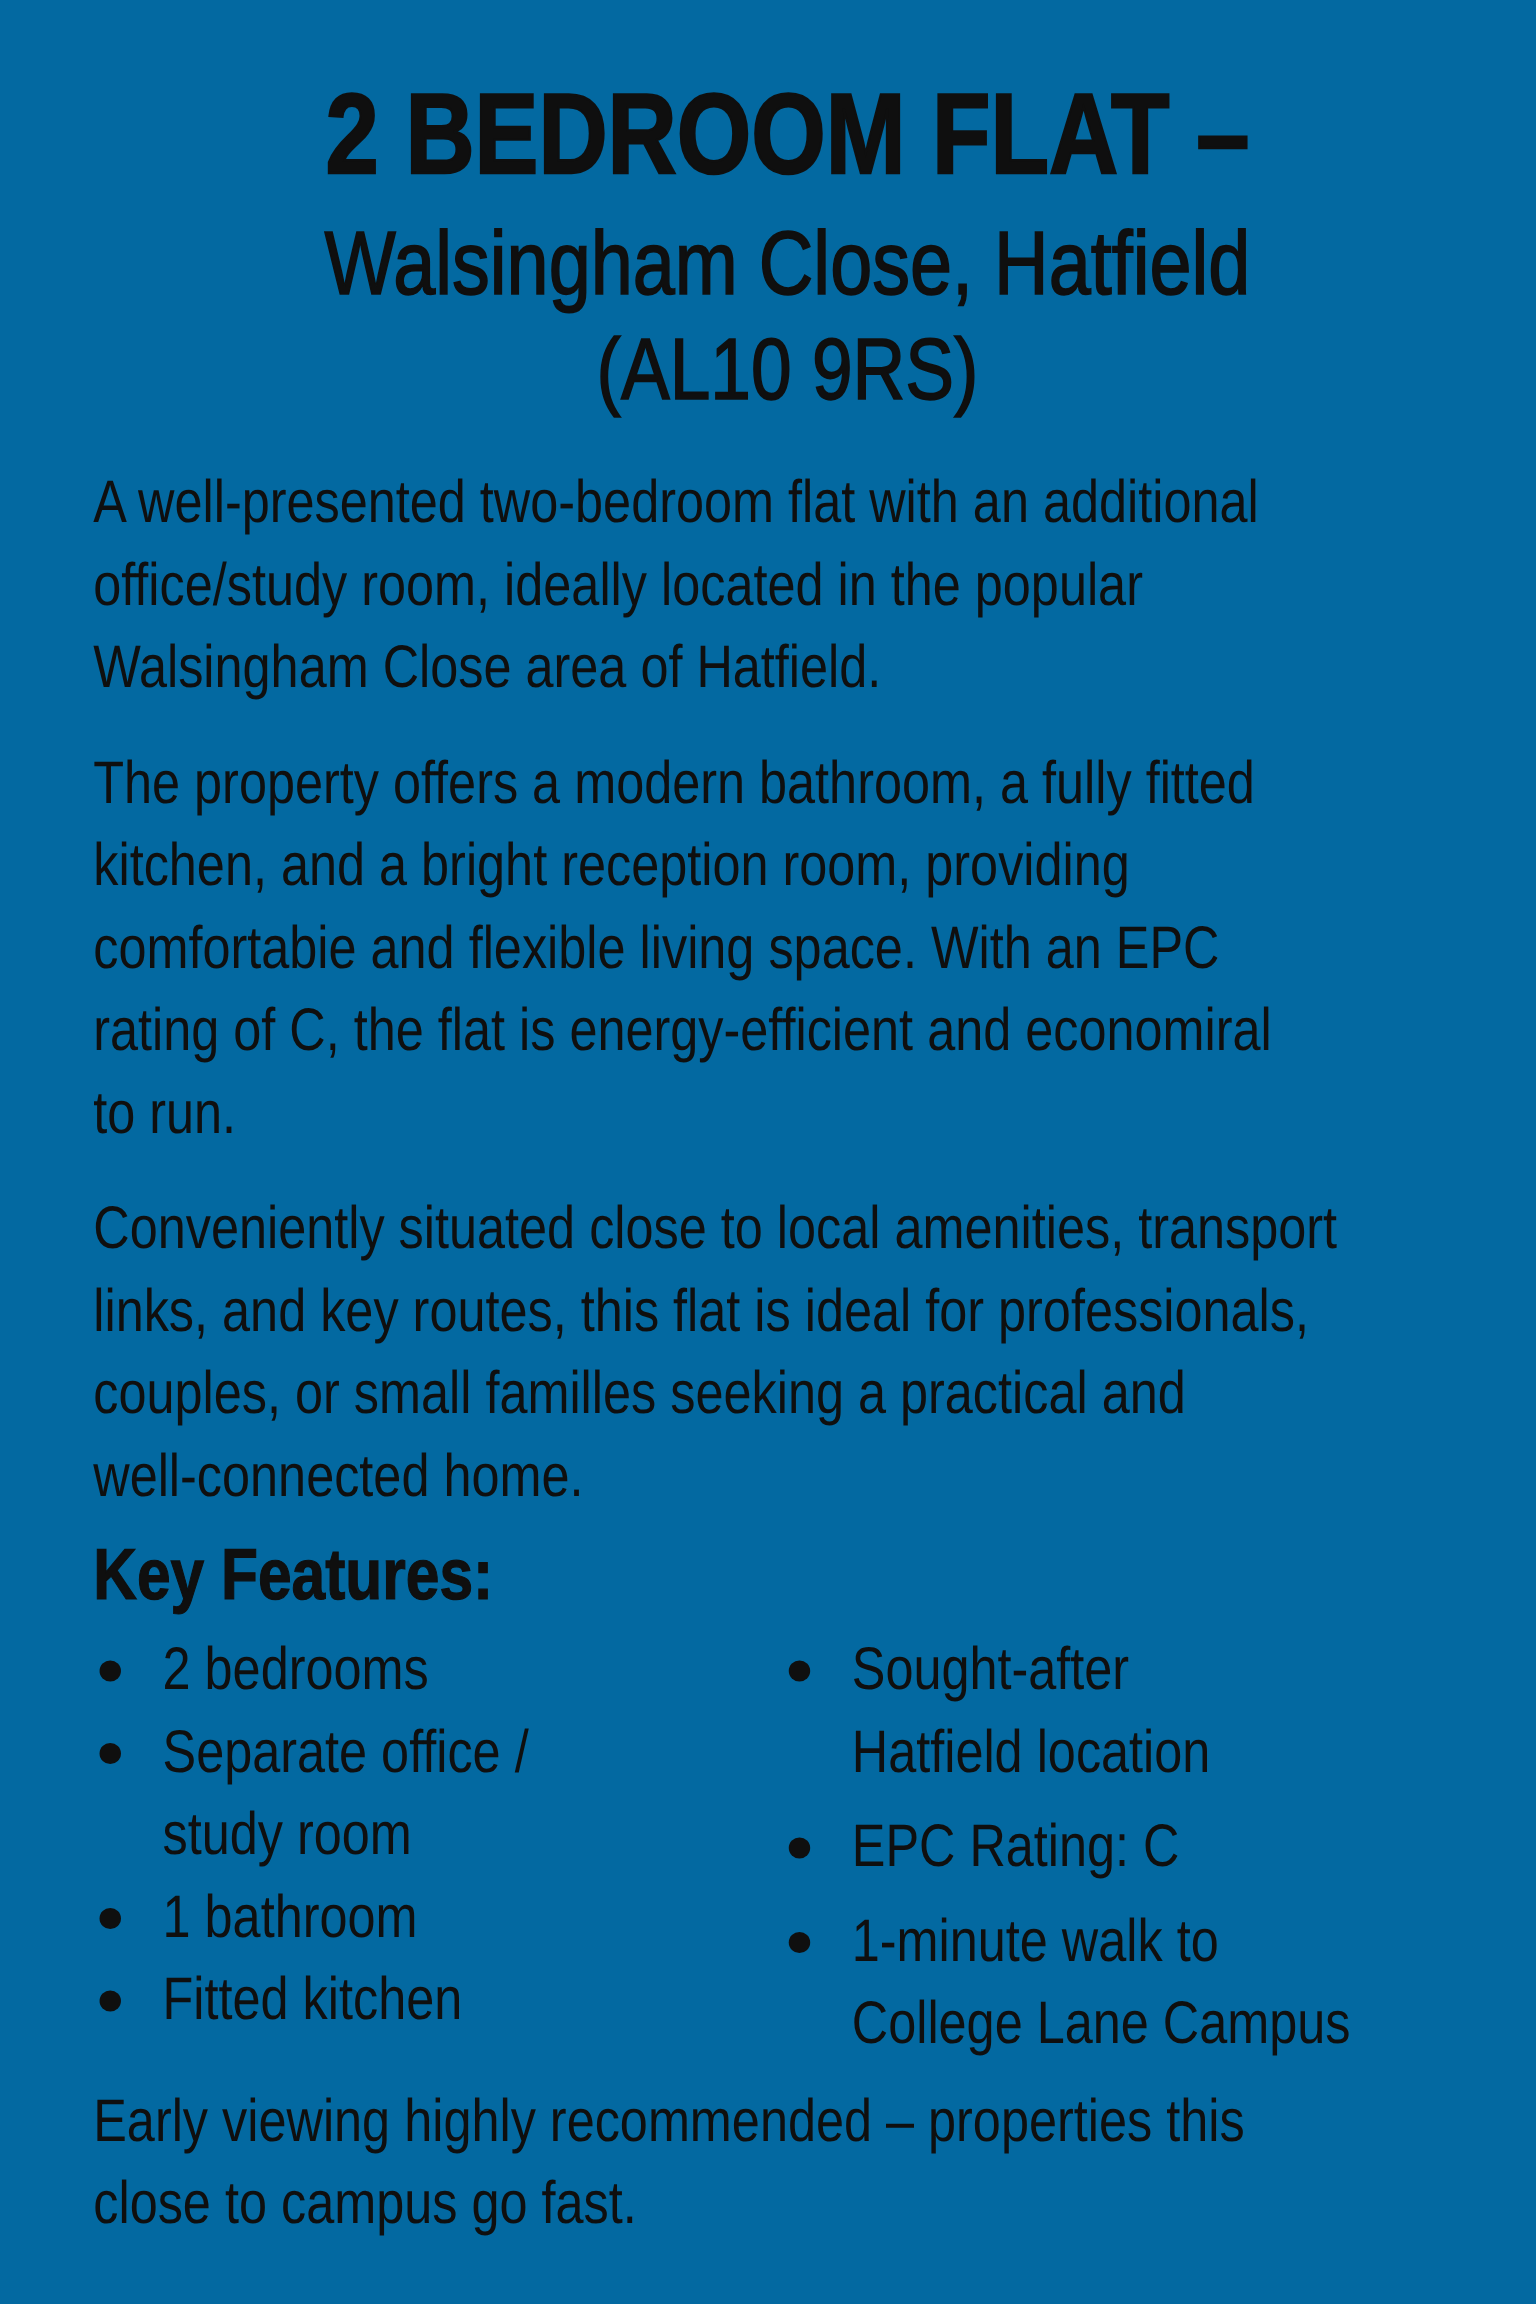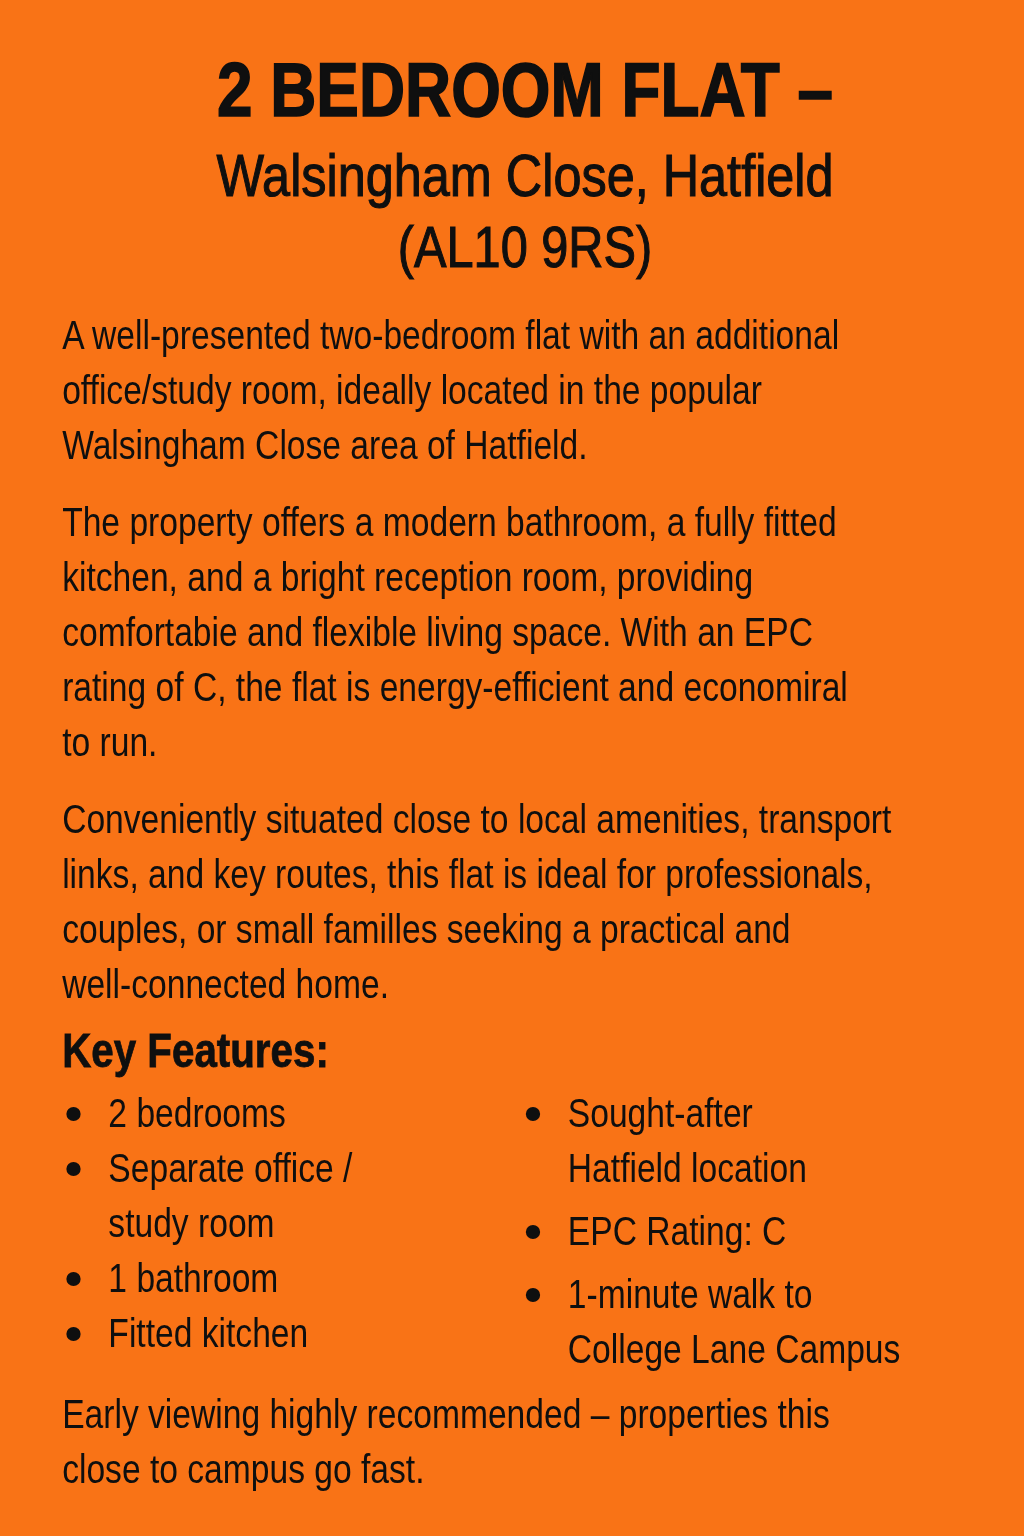--- a/index.html
+++ b/index.html
@@ -4,21 +4,21 @@
 <style>
   html, body {
     margin: 0;
     padding: 0;
     background: #f2f2f0;
   }
   .page {
     position: relative;
     width: 1024px;
     height: 1536px;
-    background: #f97316;
+    background: #0369a1;
     overflow: hidden;
     color: #0f0f0f;
     font-family: "Liberation Sans", sans-serif;
   }
   
   .condense {
     width: 1220px;
     transform: scaleX(0.84);
     transform-origin: 0 0;
     box-sizing: border-box;

